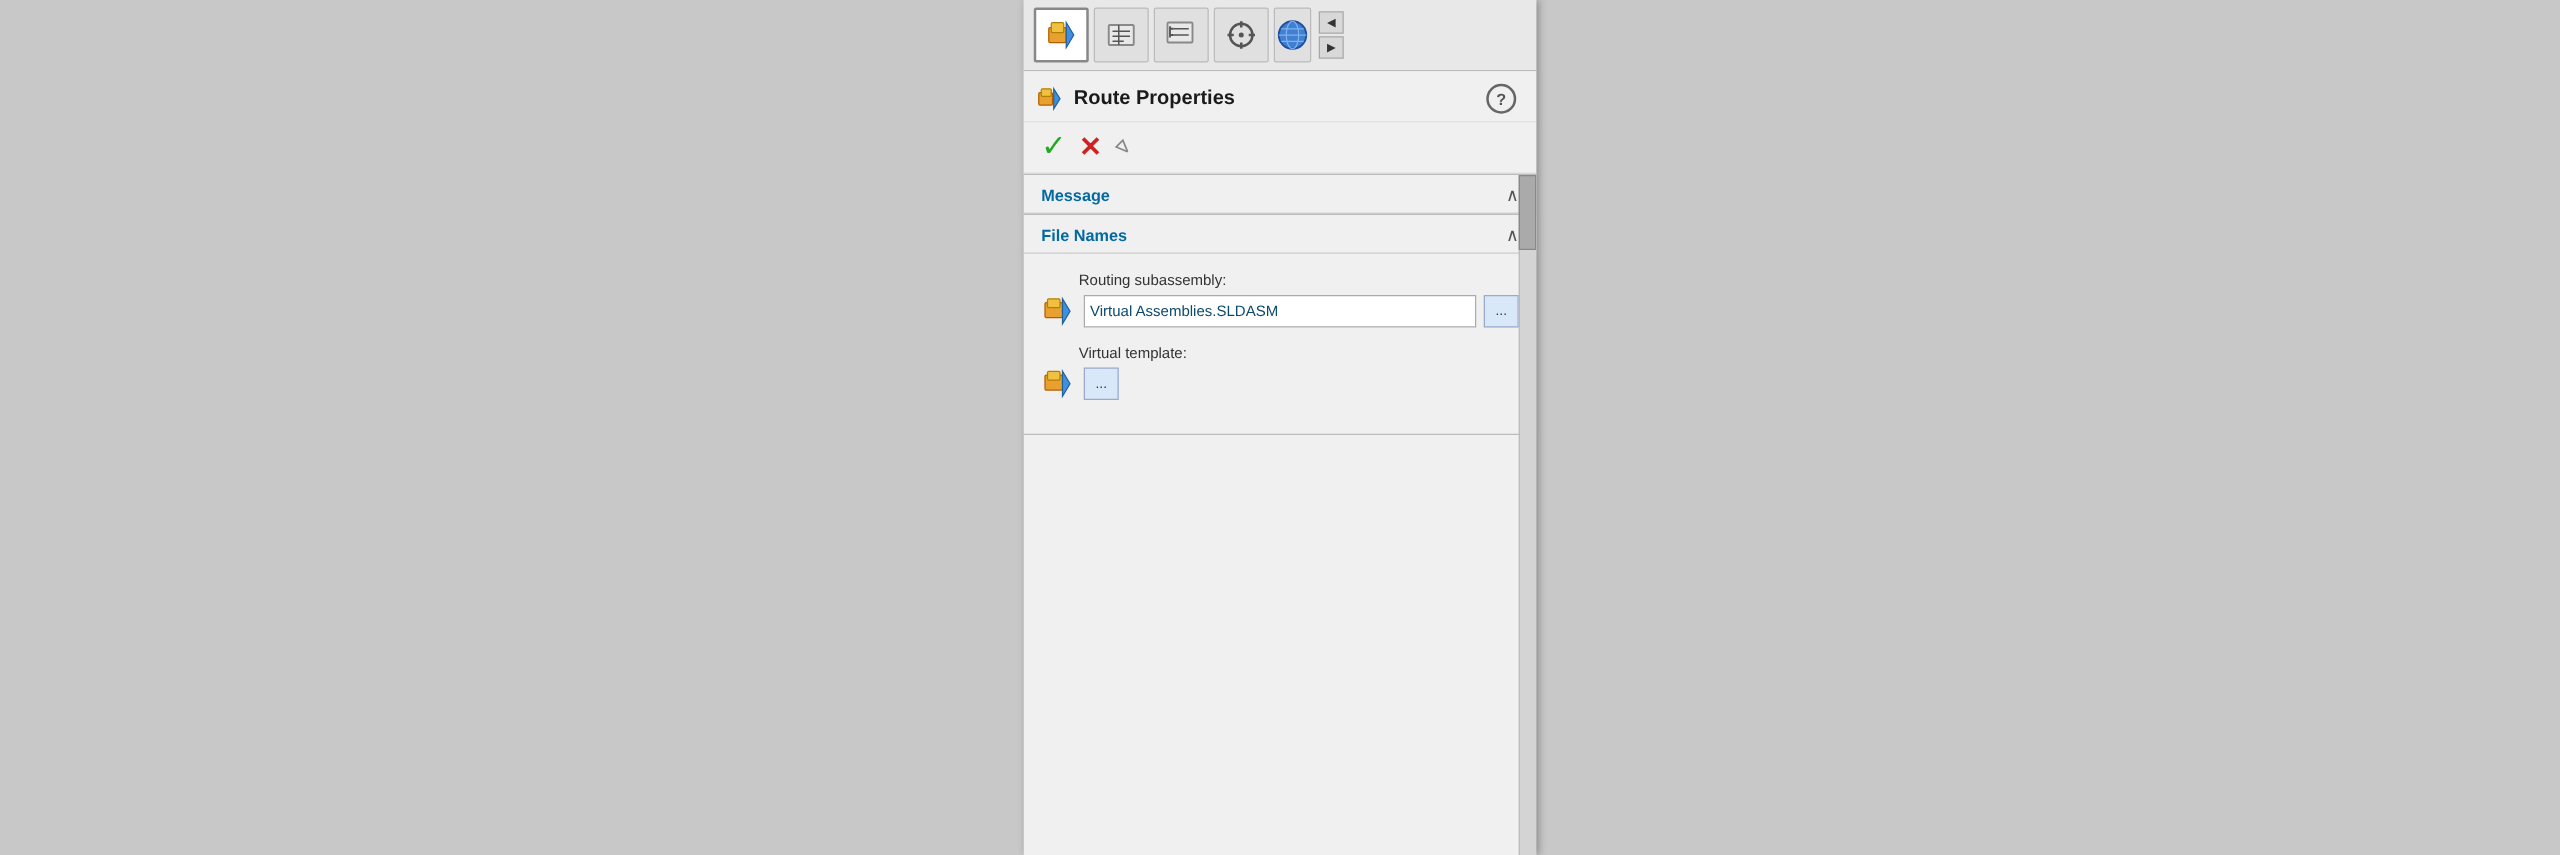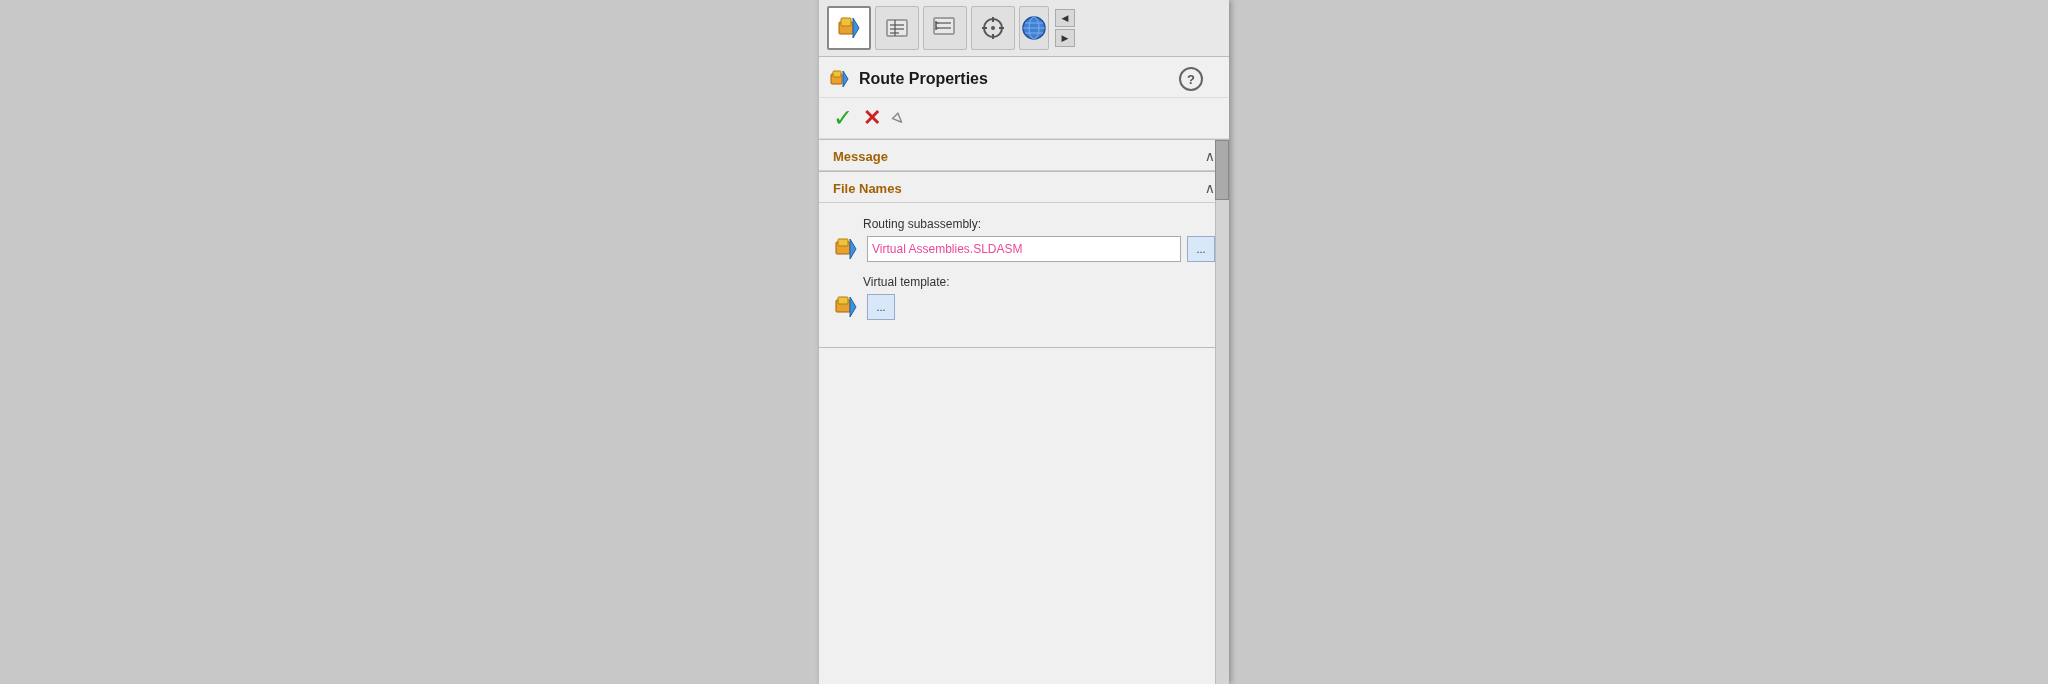--- a/index.html
+++ b/index.html
@@ -64,21 +64,21 @@
       justify-content: center;
       font-size: 9px;
       color: #333;
     }
     
     .panel-header {
       display: flex;
       flex-direction: row;
       align-items: center;
       justify-content: space-between;
-      padding: 10px 26px 6px 10px;
+      padding: 10px 16px 6px 10px;
       background: #f0f0f0;
       border-bottom: 1px solid #ddd;
     }
     .panel-title-row {
       display: flex;
       align-items: center;
       gap: 8px;
     }
     .panel-title {
       font-size: 16px;
@@ -138,21 +138,21 @@
       justify-content: space-between;
       align-items: center;
       padding: 8px 14px 6px 14px;
       background: #f0f0f0;
       cursor: pointer;
       border-bottom: 1px solid #ccc;
     }
     .section-title {
       font-weight: bold;
       font-size: 13px;
-      color: #a16207;
+      color: #0369a1;
     }
     .chevron {
       font-size: 14px;
       color: #555;
     }
     
     .message-box {
       margin: 10px 12px;
       background: #ffff99;
       border: 1px solid #e8e800;
@@ -181,21 +181,21 @@
       height: 28px;
       flex-shrink: 0;
     }
     .file-input {
       flex: 1;
       height: 26px;
       border: 1px solid #aaa;
       background: #fff;
       padding: 2px 4px;
       font-size: 12px;
-      color: #ec4899;
+      color: #0c4a6e;
       min-width: 0;
     }
     .browse-btn {
       width: 28px;
       height: 26px;
       background: #d8e8f8;
       border: 1px solid #99aacc;
       cursor: pointer;
       display: flex;
       align-items: center;

